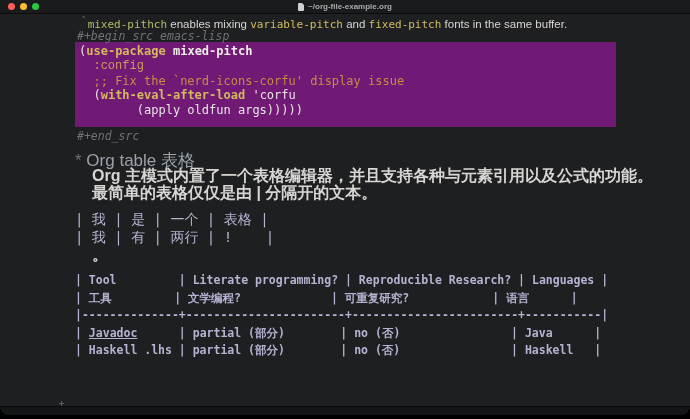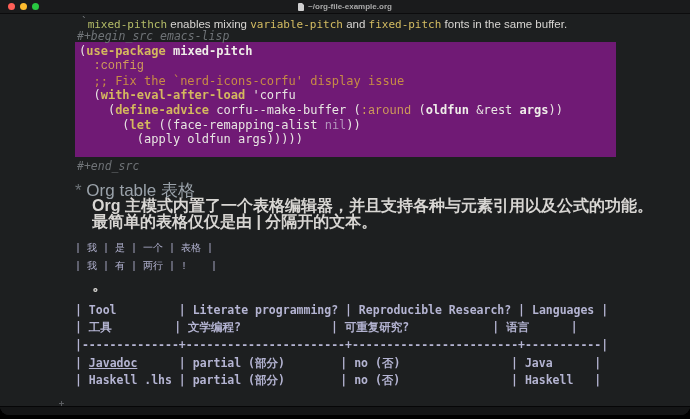--- a/index.html
+++ b/index.html
@@ -32,21 +32,21 @@
   .b{color:#cf9b5a;font-family:Liberation Mono, monospace;}
   .c{color:#c78c45;}
   .v{color:#efede9;font-weight:bold;}
   .p{color:#b294bb;}
   .heading{margin-top:12px;height:14px;line-height:14px;font-family:"Liberation Sans",sans-serif;
            font-size:17px;}
   .hds{color:#6d7378;} .hd{color:#9aa2aa;}
   .para{font-family:"Liberation Sans",sans-serif;font-size:16px;color:#d8d6d3;height:16.5px;
         line-height:16.5px;margin-left:17px;font-weight:bold;}
   .tbl-simple{margin-top:9px;}
-  .tbl-simple .trow{white-space:pre;font-size:10px;line-height:18px;font-family:Liberation Mono, monospace;}
+  .tbl-simple .trow{white-space:pre;font-size:14px;line-height:18px;}
   .cite{margin-top:14px;height:17px;line-height:17px;}
   .cite2{height:17px;line-height:17px;}
   .s2{color:#d8d6d3;}
   .lk2{color:#cdd3dd;text-decoration:underline;font-family:"Liberation Sans",sans-serif;}
   .tbl-paper{margin-top:9px;}
   .tbl-paper .trow{white-space:pre;font-size:11.5px;line-height:17.6px;font-weight:bold;}
   .t{color:#b4b4d2;}
   .lk{text-decoration:underline;}
   .fringe-mark{position:absolute;left:59px;top:401px;width:5px;height:5px;}
   .fringe-mark:before{content:"";position:absolute;left:0;top:2px;width:5px;height:1px;background:#5a5c60;}
@@ -73,22 +73,20 @@
 
   <div class="editor">
     <div class="line sentence"><span class="tick">`</span><span class="o">mixed-pithch</span><span class="s"> enables mixing </span><span class="g">variable-pitch</span><span class="s"> and </span><span class="g">fixed-pitch</span><span class="s"> fonts in the same buffer.</span></div>
 
     <div class="line meta">#+begin_src emacs-lisp</div>
     <div class="code-block">
         <div class="code-line"><span>(</span><span class="k">use-package</span><span> </span><span class="v">mixed-pitch</span></div>
         <div class="code-line"><span>  </span><span class="b">:config</span></div>
         <div class="code-line"><span>  </span><span class="c">;; Fix the `nerd-icons-corfu' display issue</span></div>
         <div class="code-line"><span>  (</span><span class="k">with-eval-after-load</span><span> 'corfu</span></div>
-        <div class="code-line"><span>    (</span><span class="k">define-advice</span><span> corfu--make-buffer (</span><span class="b">:around</span><span> (</span><span class="v">oldfun</span><span> &amp;rest </span><span class="v">args</span><span>))</span></div>
-        <div class="code-line"><span>      (</span><span class="k">let</span><span> ((face-remapping-alist </span><span class="p">nil</span><span>))</span></div>
         <div class="code-line"><span>        (apply oldfun args)))))</span></div>
       </div>
     <div class="line meta endsrc">#+end_src</div>
 
     <div class="line heading"><span class="hds">* </span><span class="hd">Org table 表格</span></div>
     <div class="line para">Org 主模式内置了一个表格编辑器，并且支持各种与元素引用以及公式的功能。</div>
     <div class="line para">最简单的表格仅仅是由 | 分隔开的文本。</div>
 
     <div class="tbl-simple">
         <div class="trow"><span class="t">| 我 | 是 | 一个 | 表格 |</span></div>

